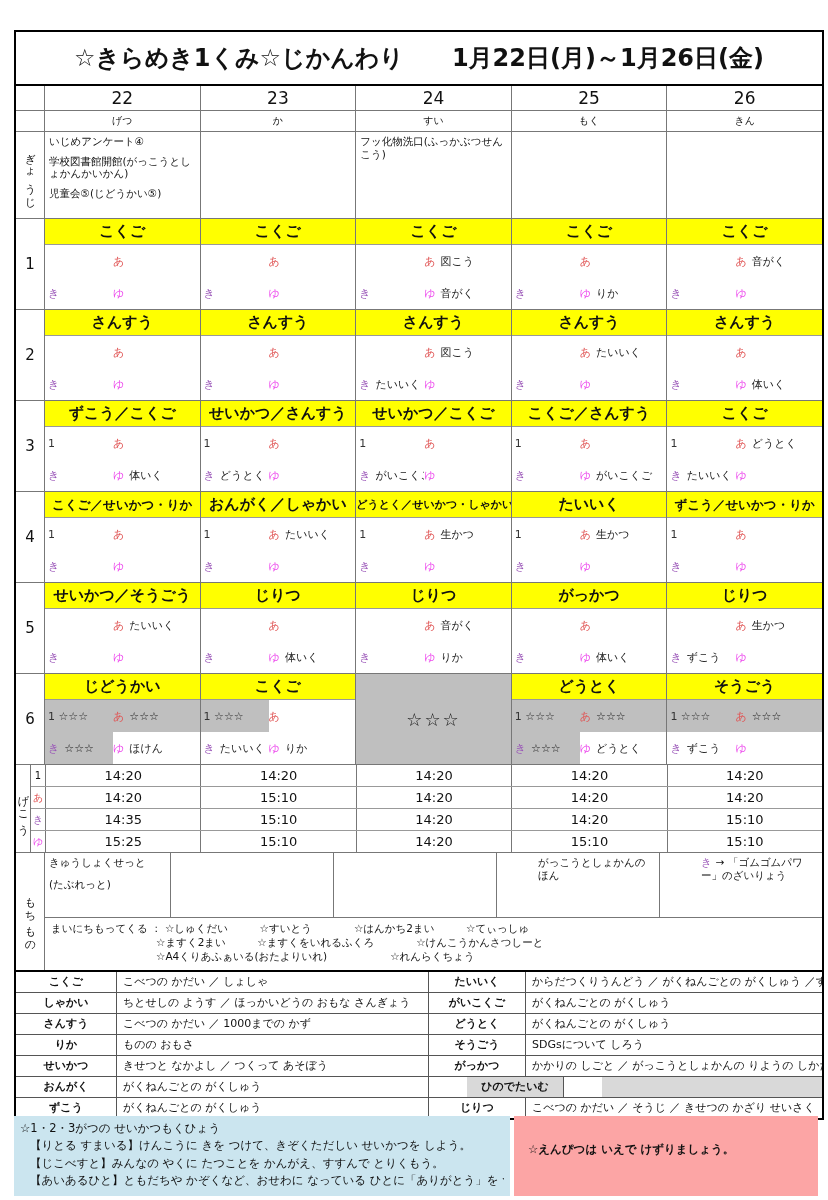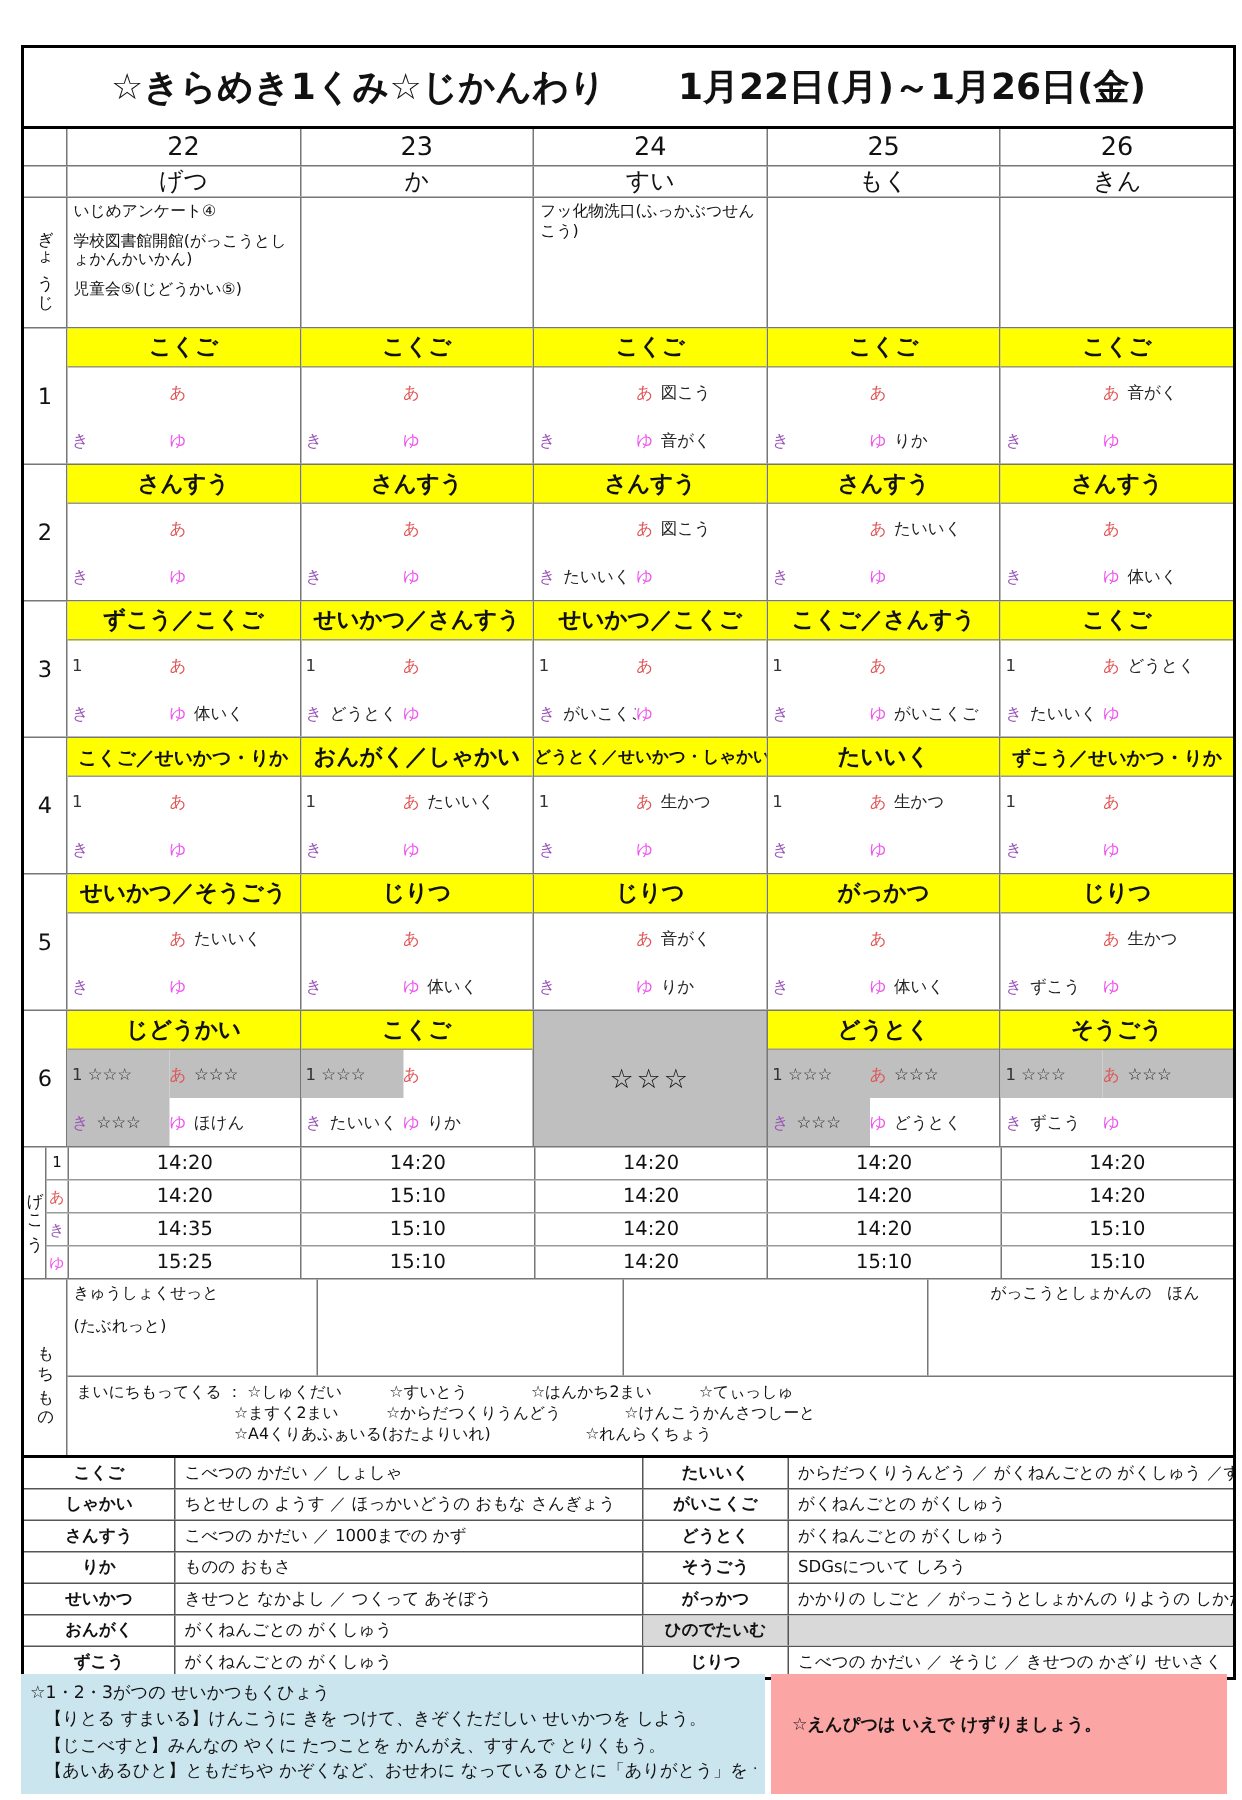--- a/index.html
+++ b/index.html
@@ -9,21 +9,21 @@
   .sheet{position:absolute;left:14px;top:30px;width:806px;border:2px solid #000;background:#fff;box-sizing:content-box;}
   .title{height:52px;line-height:52px;text-align:center;font-weight:bold;font-size:24px;
          border-bottom:2px solid #000;white-space:nowrap;overflow:hidden;}
   .hrow{display:flex;border-bottom:1px solid #777;}
   .lcol{width:28px;flex:none;border-right:1px solid #777;display:flex;align-items:center;justify-content:center;}
   .vlabel{writing-mode:vertical-rl;text-orientation:upright;font-size:11px;letter-spacing:2px;line-height:1;}
   .dcol{flex:1 1 0;border-right:1px solid #777;text-align:center;min-width:0;}
   .hrow .dcol:last-child,.gy-row .gy-cell:last-child,.prow .day-cell:last-child,
   .grow .gtime:last-child,.mrow .mcell:last-child{border-right:none;}
   .num-row .dcol{font-size:17px;height:24px;line-height:24px;}
-  .name-row .dcol{font-size:16px;height:20px;line-height:20px;}
+  .name-row .dcol{font-size:10px;height:20px;line-height:20px;}
   
   .gy-row{display:flex;height:86px;border-bottom:1px solid #777;}
   .gy-cell{flex:1 1 0;border-right:1px solid #777;font-size:10.5px;padding:3px 4px;line-height:1.2;min-width:0;}
   .gy-line{margin-bottom:7px;}
   
   .prow{display:flex;border-bottom:1px solid #777;height:90px;}
   .pnum{font-size:15px;}
   .day-cell{flex:1 1 0;border-right:1px solid #777;display:flex;flex-direction:column;min-width:0;}
   .subj{height:25px;line-height:25px;background:#ffff00;font-weight:bold;text-align:center;
         font-size:15px;border-bottom:1px solid #999;white-space:nowrap;overflow:hidden;}
@@ -61,21 +61,21 @@
   
   .subtable{position:absolute;left:14px;top:970px;width:806px;border:2px solid #000;background:#fff;}
   .strow{display:flex;height:20px;border-bottom:1px solid #555;}
   .strow:last-child{border-bottom:none;}
   .sname{width:100px;flex:none;border-right:1px solid #555;text-align:center;font-weight:bold;
          font-size:11px;line-height:20px;white-space:nowrap;overflow:hidden;}
   .sdesc{width:312px;flex:none;border-right:1px solid #555;font-size:11px;line-height:20px;
          padding-left:6px;box-sizing:border-box;white-space:nowrap;overflow:hidden;}
   .sname.r{width:96px;}
   .sdesc.r{flex:1 1 0;width:auto;border-right:none;}
-  .grayed{background:#d9d9d9;}
+  .grayed{background:#d9d9d9;margin-left:38px;}
   
   .notes-left{position:absolute;left:14px;top:1116px;width:496px;height:80px;background:#cbe5ef;
               font-size:11.5px;padding:4px 6px;box-sizing:border-box;line-height:1.5;}
   .note-ind{padding-left:10px;white-space:nowrap;overflow:hidden;}
   .notes-title{white-space:nowrap;}
   .notes-right{position:absolute;left:514px;top:1116px;width:304px;height:80px;background:#fca5a5;
                font-size:11.5px;padding:26px 0 0 14px;box-sizing:border-box;font-weight:bold;}
 </style>
 </head>
 <body>
@@ -760,24 +760,27 @@
               <div></div>
             </div>
             <div class="mcell">
               <div></div>
             </div>
             <div class="mcell">
               <div>
                 <div class="mline-gap">がっこうとしょかんの　ほん</div>
               </div>
             </div>
+            <div class="mcell">
+              <div><i class="gl ki">き</i><span style="margin-left: 4px;">→ 「ゴムゴムパワー」のざいりょう</span></div>
+            </div>
           </div>
           <div class="mlines">
             <div class="mline">まいにちもってくる ： ☆しゅくだい　　　☆すいとう　　　　☆はんかち2まい　　　☆てぃっしゅ</div>
-            <div class="mline">　　　　　　　　　　☆ますく2まい　　　☆からだつくりうんどう　　　　☆けんこうかんさつしーと</div>
+            <div class="mline">　　　　　　　　　　☆ますく2まい　　　☆ますくをいれるふくろ　　　　☆けんこうかんさつしーと</div>
             <div class="mline">　　　　　　　　　　☆A4くりあふぁいる(おたよりいれ)　　　　　　☆れんらくちょう</div>
             <div class="mopt">もってきても  よい　：　★ほん　★じゆうちょう</div>
           </div>
         </div>
       </div>
   </div>
   <div class="subtable" id="subTable">
       <div class="strow">
         <div class="sname">こくご</div>
         <div class="sdesc">こべつの かだい ／ しょしゃ</div>

